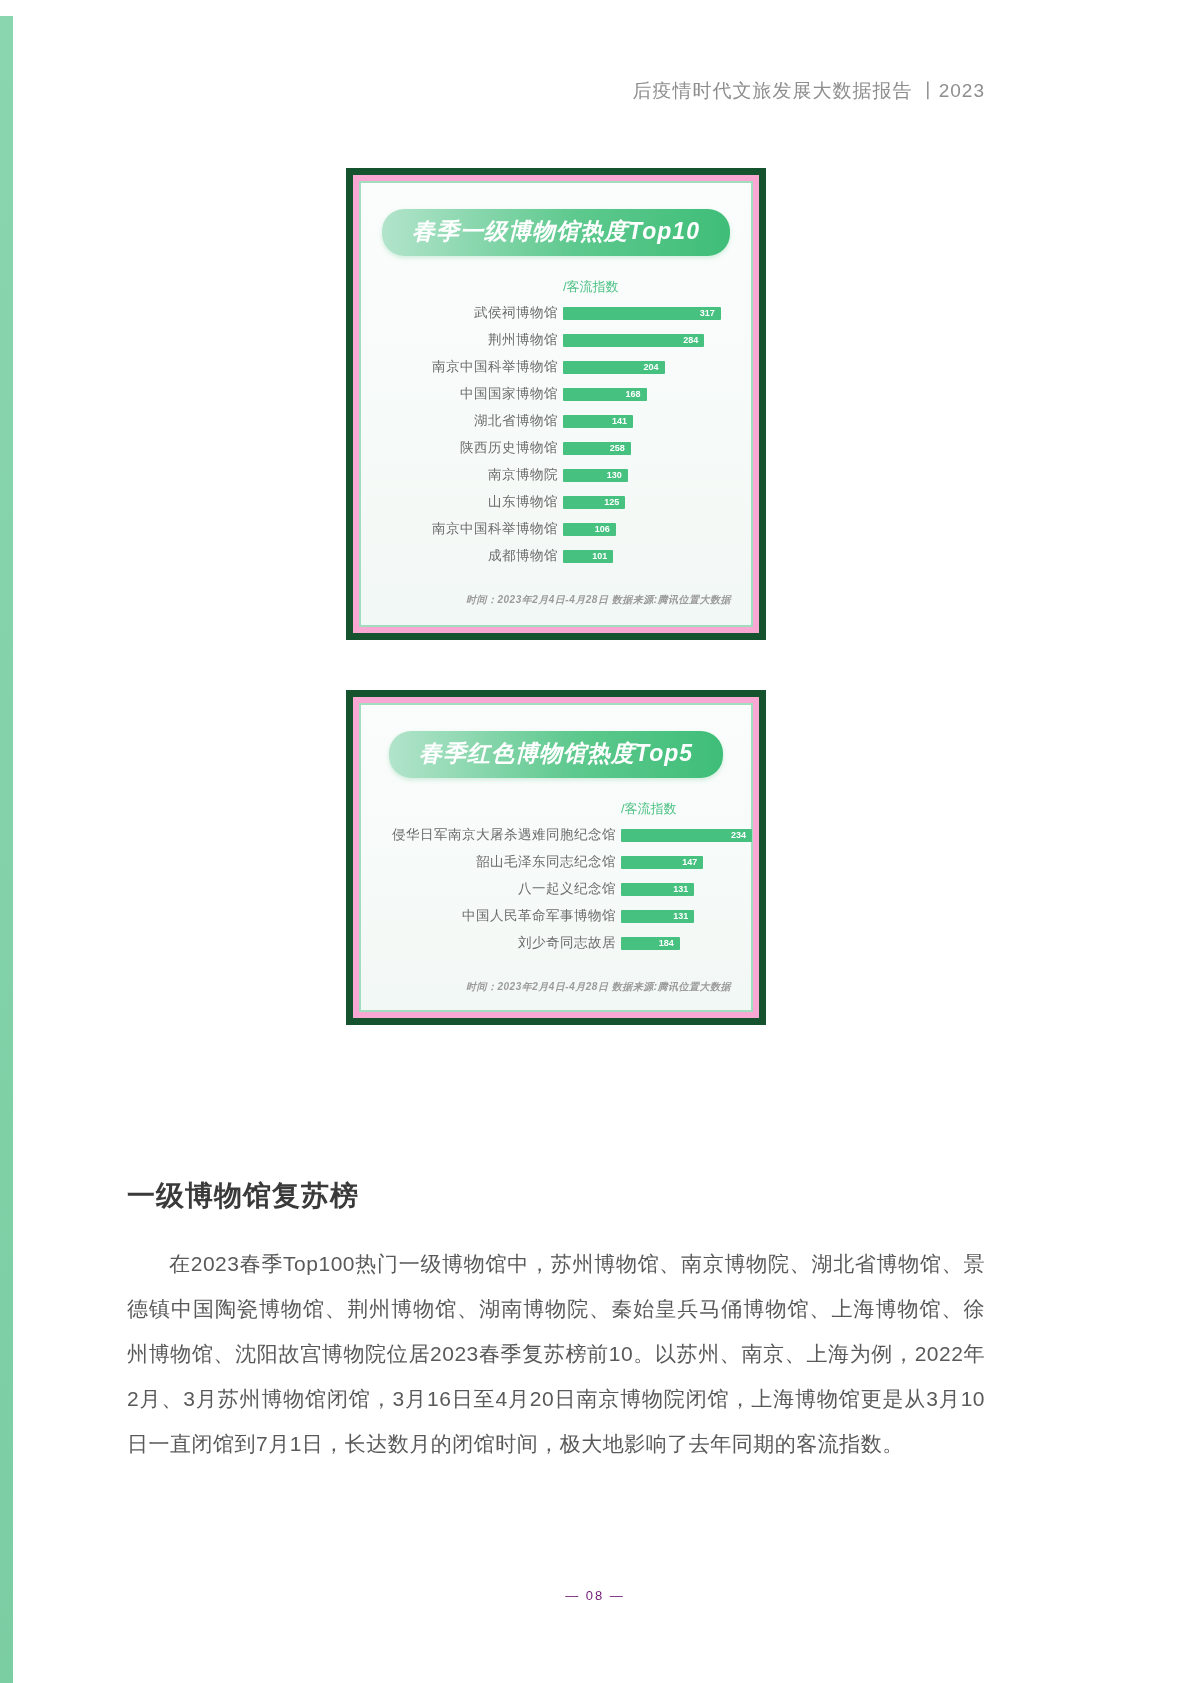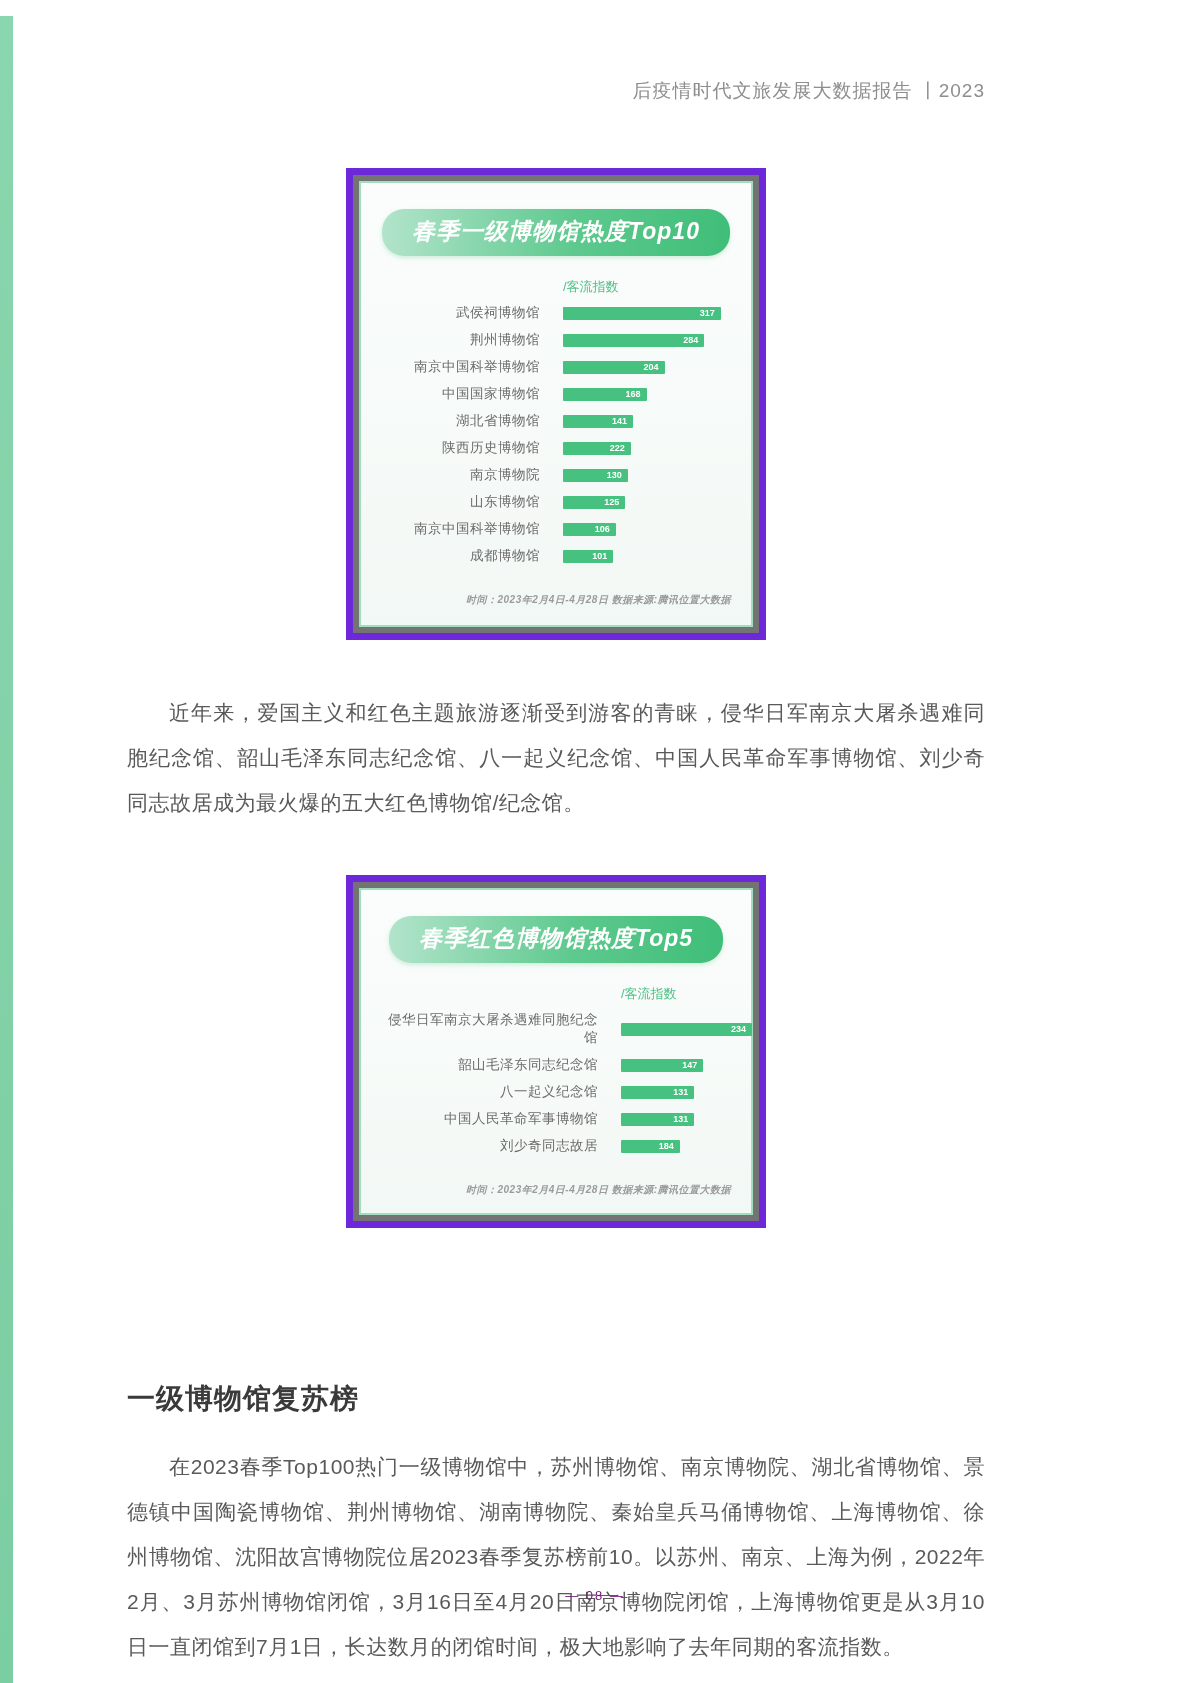--- a/index.html
+++ b/index.html
@@ -35,22 +35,22 @@
     position: absolute;
     left: 127px;
     top: 0;
     width: 858px;
   }
 
   
   .chart-card {
     width: 420px;
     margin: 0 auto;
-    border: 7px solid #6d28d9;
-    background: #737373;
+    border: 7px solid #14532d;
+    background: #f9a8d4;
     padding: 6px;
   }
   .card-1 { margin-top: 152px; }
   .card-2 { margin-top: 50px; }
 
   .card-inner {
     border: 2px solid #a3ddc0;
     background: linear-gradient(180deg, #fbfdfc 0%, #f2f8f5 100%);
     padding: 26px 20px 18px 20px;
   }
@@ -84,21 +84,21 @@
     display: flex;
     align-items: center;
     margin-bottom: 9px;
   }
   .bar-label {
     flex: none;
     text-align: right;
     font-size: 13.5px;
     color: #6b6b6b;
     letter-spacing: .5px;
-    padding-right: 23px;
+    padding-right: 5px;
   }
   [data-rows-for="0"] .bar-label { width: 182px; }
   [data-rows-for="1"] .bar-label { width: 240px; }
 
   .bar-track { flex: none; position: relative; height: 13px; }
   [data-rows-for="0"] .bar-track { width: 204px; }
   [data-rows-for="1"] .bar-track { width: 140px; }
 
   .bar {
     height: 13px;
@@ -210,21 +210,21 @@
               <div class="bar-track">
                 <div class="bar" style="width: 34.3902%; background: rgb(71, 193, 128);">
                   <span class="bar-value">141</span>
                 </div>
               </div>
             </div>
             <div class="bar-row">
               <div class="bar-label">陕西历史博物馆</div>
               <div class="bar-track">
                 <div class="bar" style="width: 33.1707%; background: rgb(71, 193, 128);">
-                  <span class="bar-value">222</span>
+                  <span class="bar-value">258</span>
                 </div>
               </div>
             </div>
             <div class="bar-row">
               <div class="bar-label">南京博物院</div>
               <div class="bar-track">
                 <div class="bar" style="width: 31.7073%; background: rgb(71, 193, 128);">
                   <span class="bar-value">130</span>
                 </div>
               </div>
@@ -251,21 +251,20 @@
                 <div class="bar" style="width: 24.6341%; background: rgb(71, 193, 128);">
                   <span class="bar-value">101</span>
                 </div>
               </div>
             </div>
           </div>
         <div class="chart-footnote">时间：2023年2月4日-4月28日  数据来源:腾讯位置大数据</div>
       </div>
     </section>
 
-    <p class="para para-1">近年来，爱国主义和红色主题旅游逐渐受到游客的青睐，侵华日军南京大屠杀遇难同胞纪念馆、韶山毛泽东同志纪念馆、八一起义纪念馆、中国人民革命军事博物馆、刘少奇同志故居成为最火爆的五大红色博物馆/纪念馆。</p>
 
     <section class="chart-card card-2">
       <div class="card-inner">
         <div class="title-pill">春季红色博物馆热度Top5</div>
         <div class="unit-label">/客流指数</div>
         <div class="bar-rows" data-rows-for="1">
             <div class="bar-row">
               <div class="bar-label">侵华日军南京大屠杀遇难同胞纪念馆</div>
               <div class="bar-track">
                 <div class="bar" style="width: 93.6%; background: rgb(71, 193, 128);">

